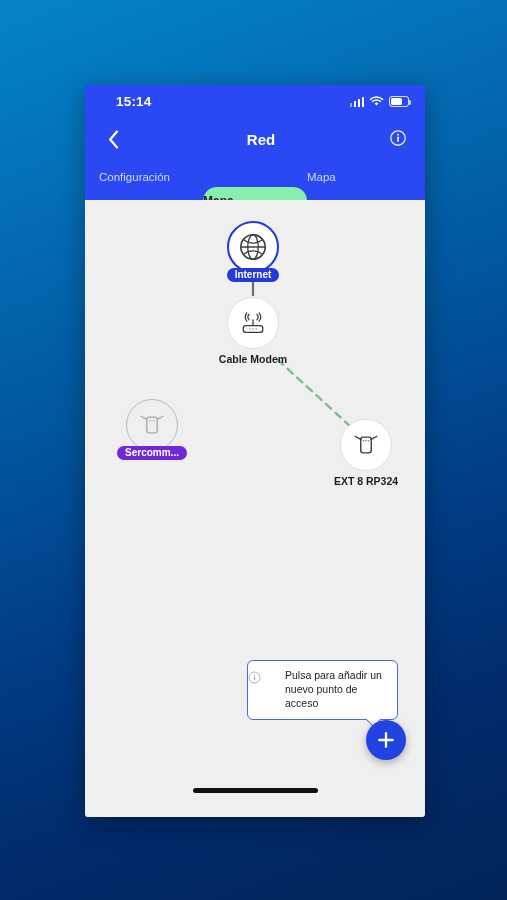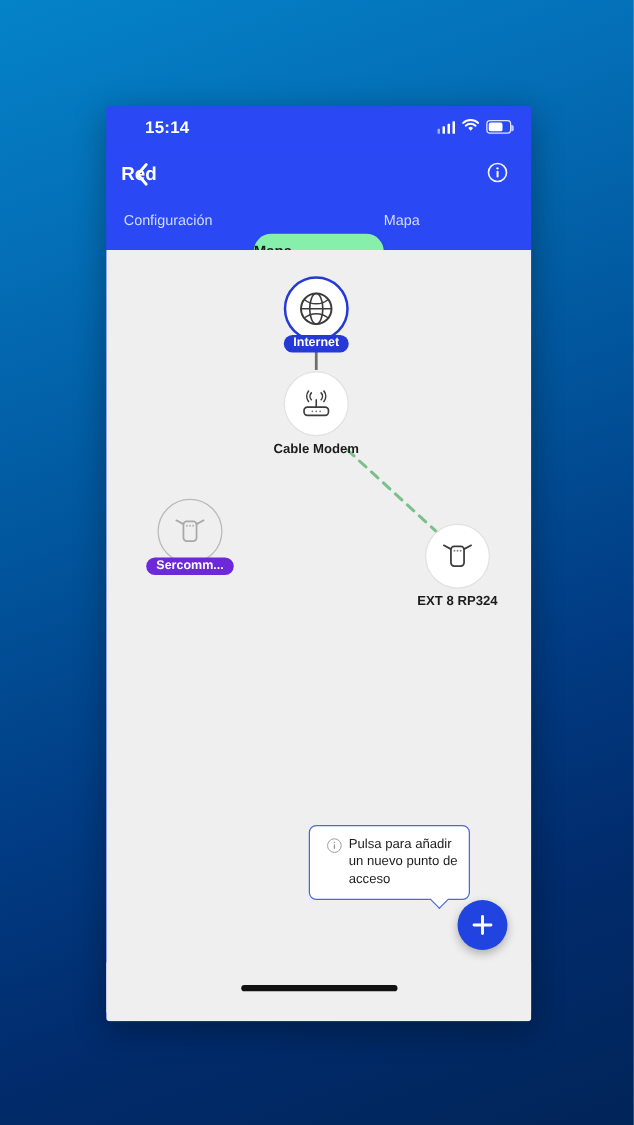--- a/index.html
+++ b/index.html
@@ -60,21 +60,21 @@
   .batt span{ display:block; height:100%; width:68%; background:#ffffff; border-radius:1.5px; }
 
   
   .navbar {
     height: 42px; background: #2a49f5;
     display: flex; align-items: center;
     padding: 0 16px; position: relative;
   }
   .nav-back { width: 24px; height: 24px; display:flex; align-items:center; justify-content:center; cursor:pointer; }
   .nav-title {
-    position: absolute; left: 12px; right: 0; text-align: left;
+    position: absolute; left: 12px; right: 0; text-align: center;
     color: #ffffff; font-size: 15px; font-weight: bold;
     pointer-events: none;
   }
   .nav-info { margin-left: auto; width: 20px; height: 20px; cursor: pointer; z-index: 2; }
 
   
   .tabs {
     background: #2a49f5; height: 40px;
     display: flex; align-items: center;
     padding: 0 14px 7px 14px;
@@ -132,26 +132,26 @@
     color: #ffffff;
   }
   .badge.online { background: #2439d6; }
   .badge.offline { background: #6d28d9; }
   .badge-wrap { margin-top: -9px; position: relative; z-index: 3; }
 
   
   .tooltip {
     position: absolute;
     left: 250px; top: 665px;
-    width: 129px;
+    width: 151px;
     background: #ffffff;
     border: 1.2px solid #4a6ad8;
     border-radius: 6px;
-    padding: 8px 9px 8px 13px;
-    display: flex; gap: 5px; align-items: flex-start;
+    padding: 8px 9px 8px 0;
+    display: flex; gap: 24px; align-items: flex-start;
     z-index: 6;
   }
   .tooltip-text {
     font-size: 10.5px; line-height: 1.33;
     color: #1d1d1f;
   }
   .tooltip-tail {
     position: absolute;
     right: 18px; bottom: -6px;
     width: 11px; height: 11px;

